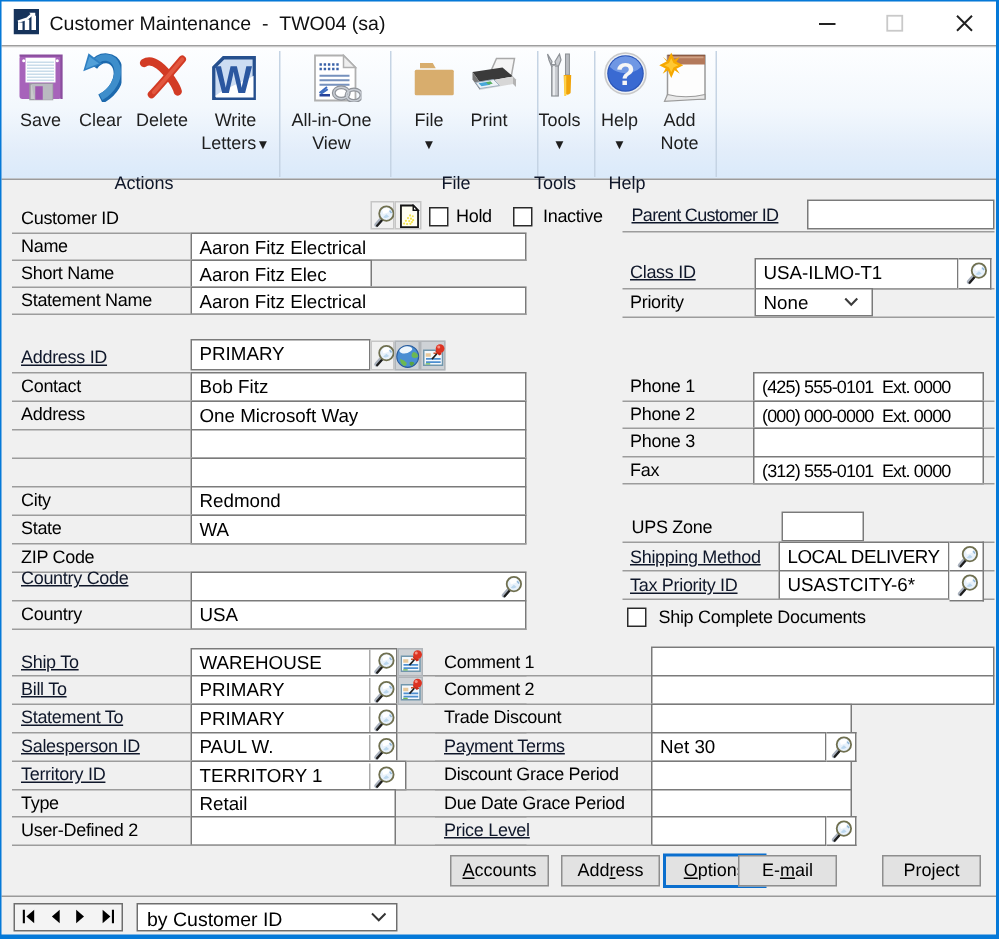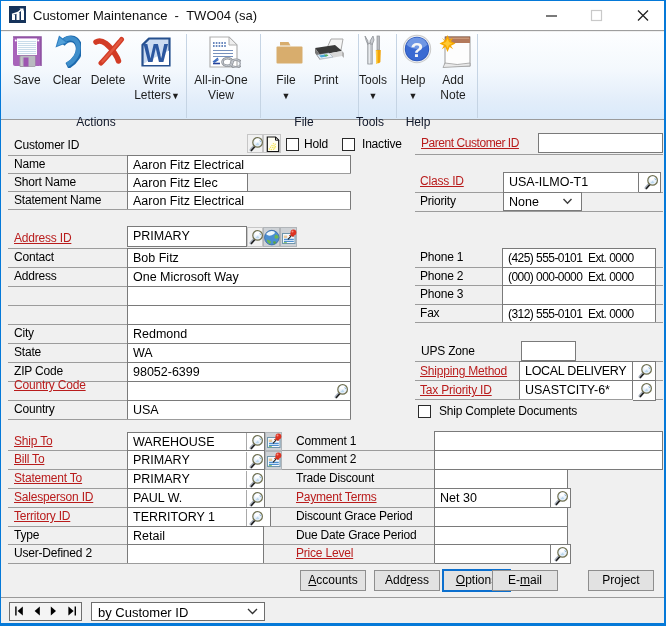--- a/index.html
+++ b/index.html
@@ -6,21 +6,21 @@
 body{font-family:"Liberation Sans",sans-serif;width:666px;}
 #win{position:relative;width:666px;height:626px;background:#f0f0f0;overflow:hidden;}
 .bord{position:absolute;background:#0579d8;}
 #title{position:absolute;left:1px;top:1px;width:663px;height:30px;background:#ffffff;border-bottom:1px solid #9e9e9e;}
 #toolbar{position:absolute;left:1px;top:32px;width:663px;height:88px;background:linear-gradient(#fdfeff,#f3f8fd 45%,#e2edfa 80%,#daeafa);border-bottom:1px solid #9b9b9b;}
 .tsep{position:absolute;top:34px;height:84px;width:1px;background:#c5d4e4;}
 .tlbl{position:absolute;font-size:12px;color:#1e1e1e;text-align:center;white-space:nowrap;transform:translateX(-50%);line-height:15px;}
 .tgrp{position:absolute;top:103px;font-size:12px;color:#0f172a;text-align:center;transform:translateX(-50%);margin-top:12px;}
 .icon{position:absolute;}
 .lbl{position:absolute;font-size:12px;letter-spacing:-0.2px;color:#000;white-space:nowrap;line-height:19px;}
-.lnk{position:absolute;font-size:12px;letter-spacing:-0.2px;color:#b91c1c;text-decoration:underline;white-space:nowrap;line-height:19px;}
+.lnk{position:absolute;font-size:12px;letter-spacing:-0.2px;color:#0f172a;text-decoration:underline;white-space:nowrap;line-height:19px;}
 .box{position:absolute;background:#fff;border:1px solid #7a7a7a;font-size:12.5px;color:#000;padding-left:5px;white-space:nowrap;line-height:18px;}
 .hline{position:absolute;height:1px;background:#9c9c9c;}
 .cb{position:absolute;width:13px;height:13px;background:#fff;border:1.2px solid #2a2a2a;}
 .tile{position:absolute;width:17px;height:19px;}
 .btn{position:absolute;width:66px;height:21px;background:#e2e2e2;border:1px solid #8e8e8e;font-size:12px;color:#000;text-align:center;line-height:19px;}
 u{text-decoration:underline;}
 </style></head>
 <body>
 <div id="win">
   <svg width="0" height="0" style="position:absolute">
@@ -248,21 +248,20 @@
   <div class="hline" style="left:8px;top:305px;width:343px"></div>
   <div class="box" style="left:127px;top:305px;width:224px;height:20px"></div>
   <div class="hline" style="left:8px;top:324px;width:343px"></div>
   <div class="lbl" style="left:14px;top:324px">City</div>
   <div class="box" style="left:127px;top:324px;width:224px;height:20px">Redmond</div>
   <div class="hline" style="left:8px;top:343px;width:343px"></div>
   <div class="lbl" style="left:14px;top:343px">State</div>
   <div class="box" style="left:127px;top:343px;width:224px;height:20px">WA</div>
   <div class="hline" style="left:8px;top:362px;width:343px"></div>
   <div class="lbl" style="left:14px;top:362px">ZIP Code</div>
-  <div class="box" style="left:127px;top:362px;width:224px;height:20px">98052-6399</div>
   <div class="hline" style="left:8px;top:381px;width:343px"></div>
   <div class="lnk" style="left:14px;top:376px">Country Code</div>
   <div class="box" style="left:127px;top:381px;width:224px;height:20px"></div>
   <div class="hline" style="left:8px;top:400px;width:343px"></div>
   <div class="lbl" style="left:14px;top:400px">Country</div>
   <div class="box" style="left:127px;top:400px;width:224px;height:20px">USA</div>
   <div class="hline" style="left:8px;top:419px;width:343px"></div>
 
   <div class="lbl" style="left:420px;top:248px">Phone 1</div>
   <div class="box" style="left:502px;top:248px;width:154px;height:20px;font-size:12px;letter-spacing:-0.55px">(425) 555-0101&nbsp; Ext. 0000</div>

